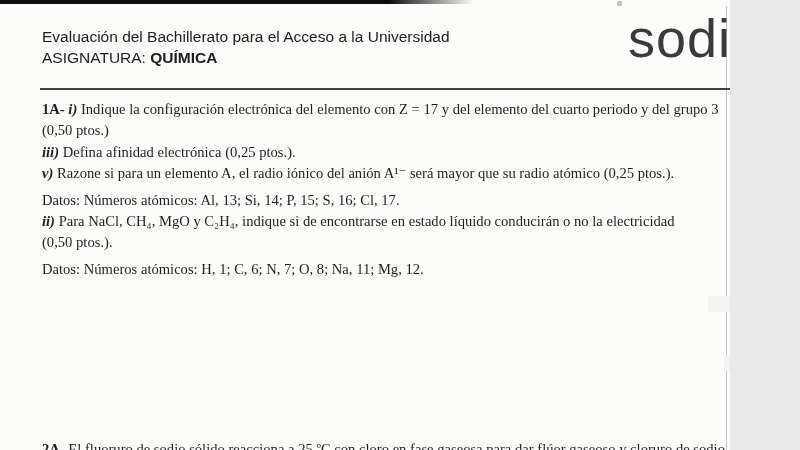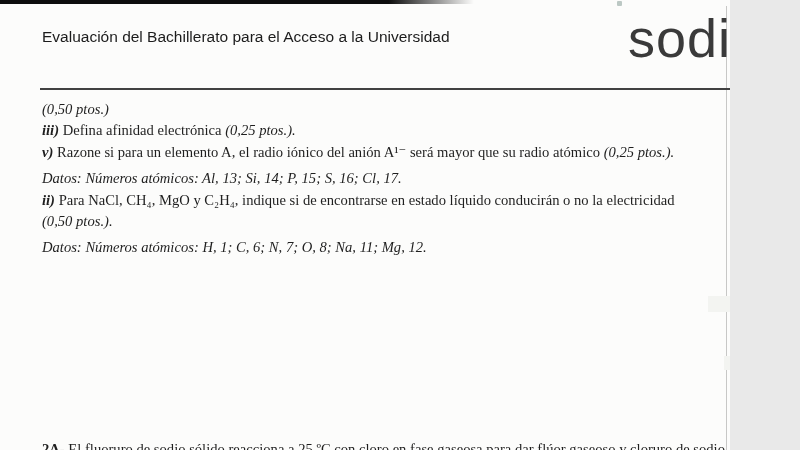--- a/index.html
+++ b/index.html
@@ -54,45 +54,47 @@
     font-size:14.6px;
   }
   .line{margin:0;line-height:21.4px;white-space:nowrap;}
   .gap-small{margin-top:5px;}
   .gap-block{margin-top:28px;}
   .clipped-line{
     position:absolute;left:42px;top:439px;width:756px;
     font-size:14.6px;line-height:21.4px;white-space:nowrap;margin:0;
   }
   .sg-bold{font-weight:700;}
-  .sg-italic{font-style:italic;}
+  .sg-italic{}
   .sg-bold-italic{font-weight:700;font-style:italic;}
 </style>
 </head>
 <body>
 
 <div id="page">
 
   <div class="top-bar"></div>
   <div class="speck"></div>
   <div class="edge-line"></div>
   <div class="smudge a"></div>
   <div class="smudge b"></div>
 
   <div class="header">
     <div>Evaluación del Bachillerato para el Acceso a la Universidad</div>
+    <div><span>ASIGNATURA: </span><span class="subject-value">QUÍMICA</span></div>
   </div>
 
   <div class="logo">
     <div class="logo-word">sodio</div>
   </div>
 
   <div class="rule"></div>
 
   <div class="bodytext">
+    <p class="line"><span class="sg-bold">1A- </span><span class="sg-bold-italic">i) </span><span>Indique la configuración electrónica del elemento con Z = 17 y del elemento del cuarto periodo y del grupo 3</span></p>
     <p class="line"><span class="sg-italic">(0,50 ptos.)</span></p>
     <p class="line"><span class="sg-bold-italic">iii) </span><span>Defina afinidad electrónica </span><span class="sg-italic">(0,25 ptos.).</span></p>
     <p class="line"><span class="sg-bold-italic">v) </span><span>Razone si para un elemento A, el radio iónico del anión A¹⁻ será mayor que su radio atómico </span><span class="sg-italic">(0,25 ptos.).</span></p>
     <p class="line gap-small"><span class="sg-italic">Datos: Números atómicos: Al, 13; Si, 14; P, 15; S, 16; Cl, 17.</span></p>
 
     <p class="line"><span class="sg-bold-italic">ii) </span><span>Para NaCl, CH₄, MgO y C₂H₄, indique si de encontrarse en estado líquido conducirán o no la electricidad</span><br><span class="sg-italic">(0,50 ptos.).</span></p>
     <p class="line gap-small"><span class="sg-italic">Datos: Números atómicos: H, 1; C, 6; N, 7; O, 8; Na, 11; Mg, 12.</span></p>
   </div>
 
   <p class="clipped-line"><span class="sg-bold">2A- </span><span>El fluoruro de sodio sólido reacciona a 25 ºC con cloro en fase gaseosa para dar flúor gaseoso y cloruro de sodio</span></p>

